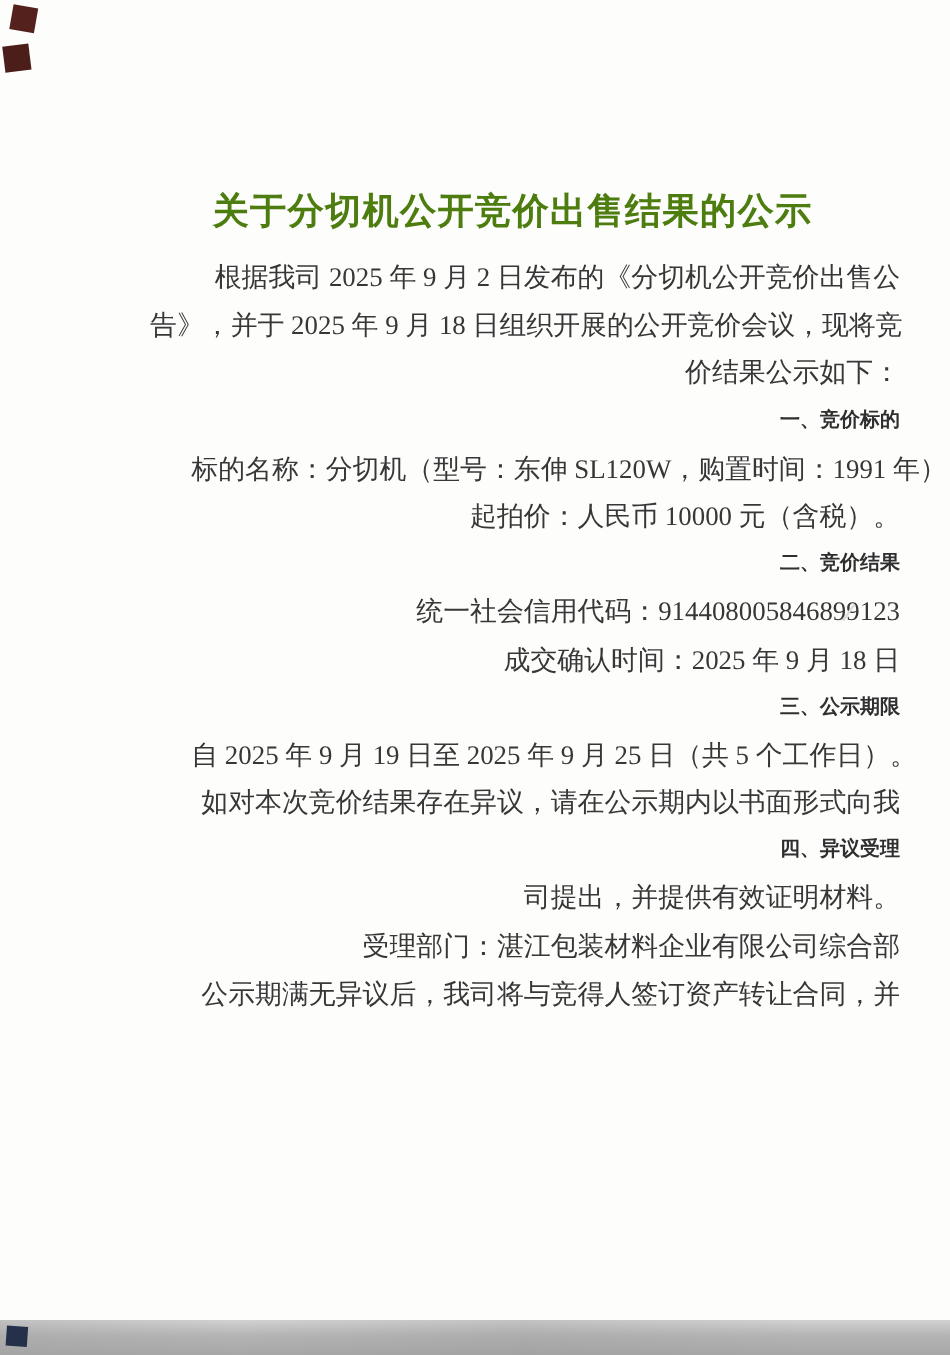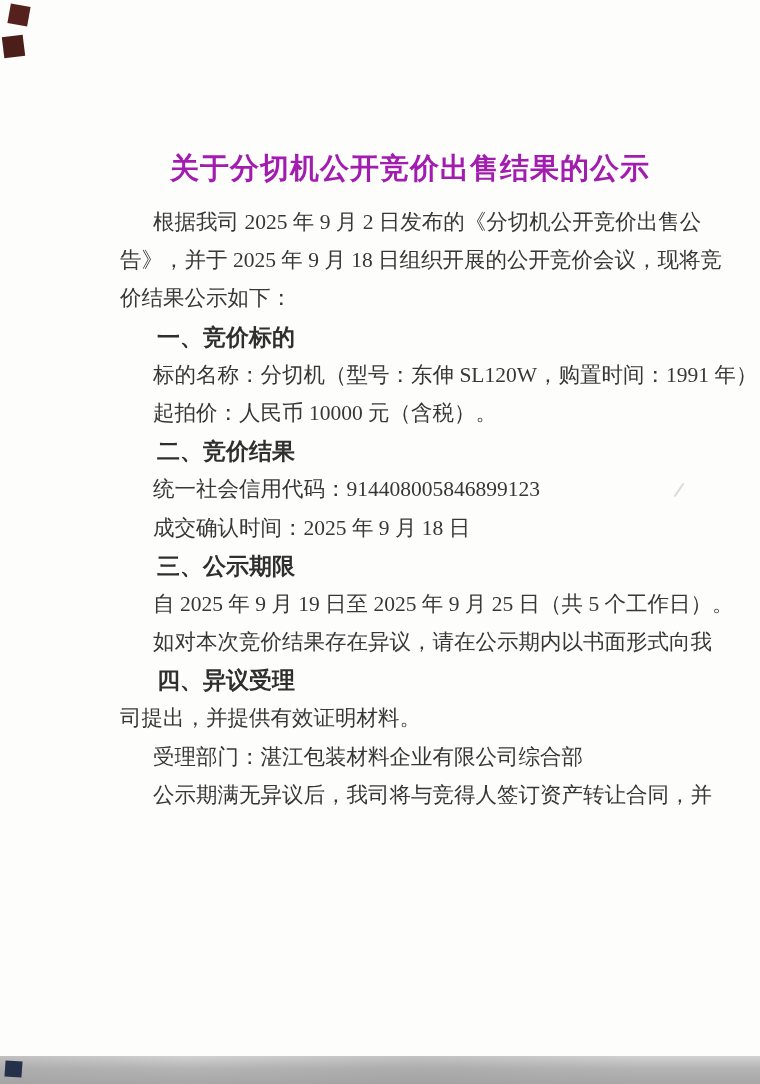--- a/index.html
+++ b/index.html
@@ -11,38 +11,38 @@
     position:relative;
     overflow:hidden;
   }
   .page { position:absolute; inset:0; }
 
   
   .title {
     position:absolute; top:149px; left:110px; width:600px;
     margin:0; text-align:center;
     font-size:29px; font-weight:bold; letter-spacing:1px;
-    color:#a21caf;
+    color:#4d7c0f;
     font-family:"Liberation Serif","DejaVu Serif",serif;
   }
 
   
   .content {
-    position:absolute; top:203px; left:120px; width:600px;
+    position:absolute; top:203px; left:120px; width:600px;text-align:right;
   }
   .ln {
     height:38.2px; line-height:38.2px;
     font-size:21.5px; margin:0; white-space:nowrap;
     color:#373737;
   }
   .ln.indent  { padding-left:33px; }
   .ln.heading {
     padding-left:37px;
     font-family:"Liberation Sans","DejaVu Sans",sans-serif;
-    font-weight:bold; font-size:23px; color:#2f2f2f;
+    font-weight:bold; font-size:16px; color:#2f2f2f;
   }
 
   
   .mark { position:absolute; }
   .mark-tl-1 { left:9px;  top:5px;    width:20px; height:20px; background:#54211d; transform:rotate(10deg); }
   .mark-tl-2 { left:3px;  top:36px;   width:21px; height:21px; background:#4c1e1a; transform:rotate(-7deg); }
   .mark-bl   { left:5px;  top:1061px; width:17px; height:16px; background:#25304b; transform:rotate(4deg); }
   .edge-band {
     position:absolute; left:0; right:0; bottom:0; height:28px;
     background:

